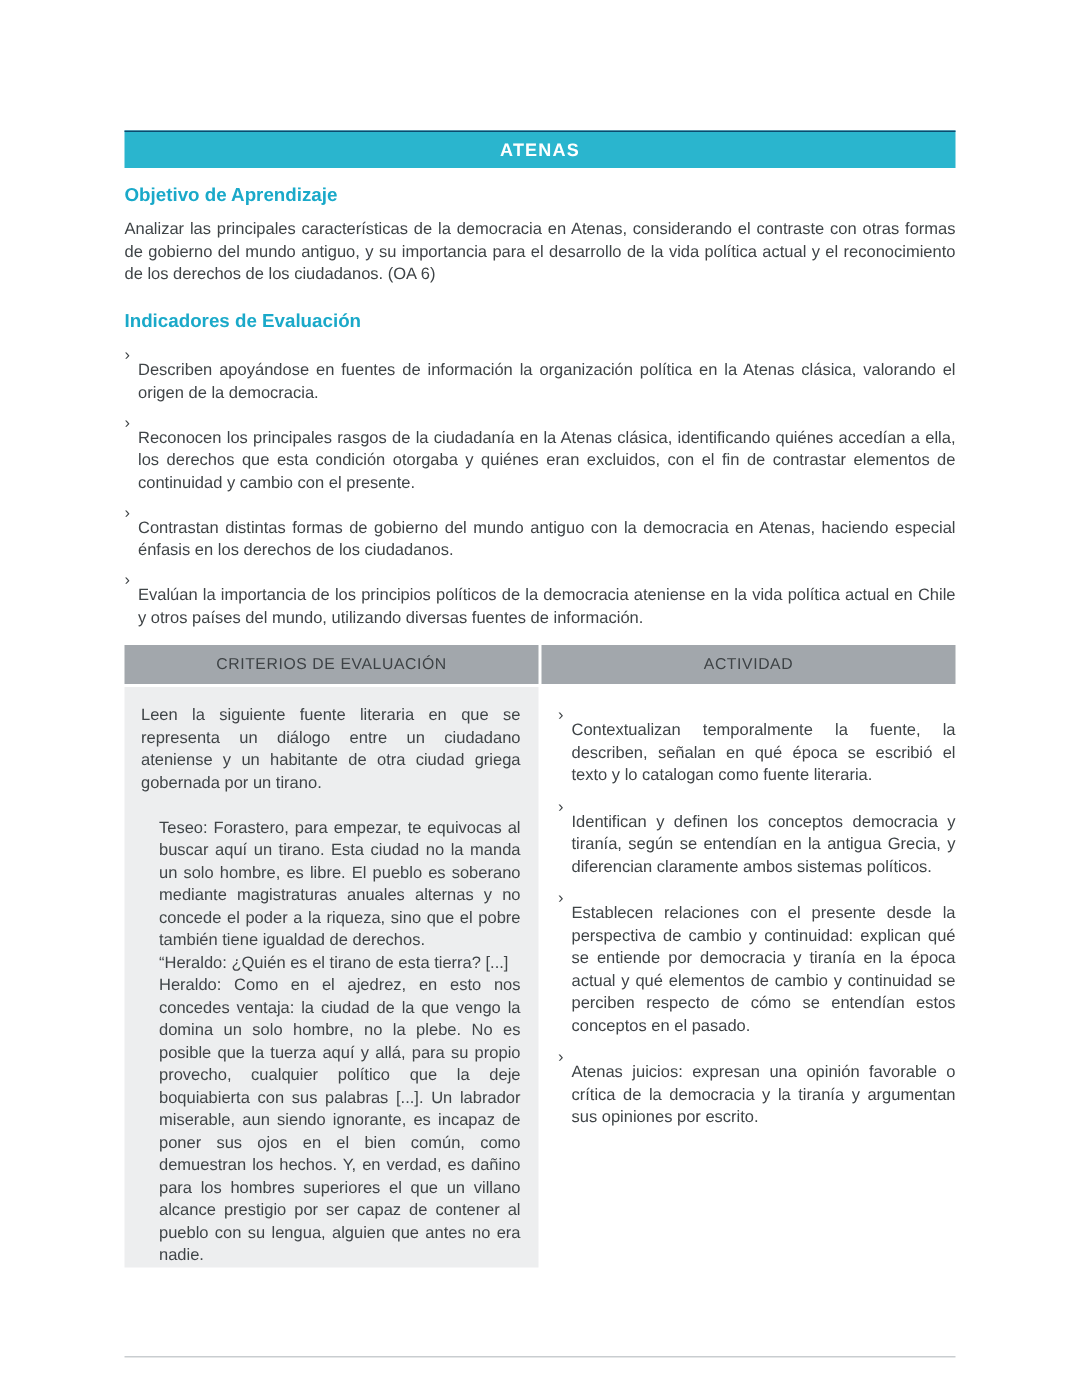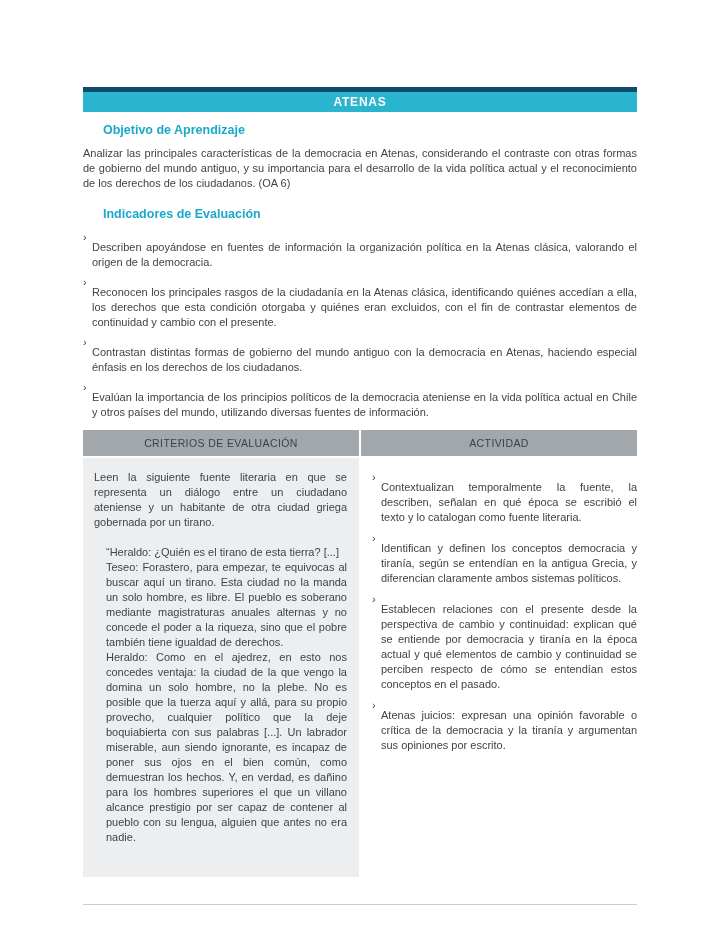--- a/index.html
+++ b/index.html
@@ -7,44 +7,44 @@
   body {
     width: 720px; height: 932px;
     font-family: "Liberation Sans", sans-serif;
     color: var(--text, #3f4447);
   }
   .page { position: relative; width: 720px; height: 932px; padding: 0 83px; overflow: hidden; }
 
   .banner {
     margin-top: 87px; height: 25px;
     background: var(--accent, #2ab5ce);
-    border-top: 5px solid #0c4a6e;
+    border-top: 1px solid #0c4a6e;
     display: flex; align-items: center; justify-content: center;
   }
   .banner-title { color: #ffffff; font-size: 12px; font-weight: bold; letter-spacing: .8px; }
 
-  .sec-heading { color: var(--heading, #1aa9c9); font-size: 12.5px; font-weight: bold; margin-top: 11px; margin-bottom: 9px; margin-left: 20px; }
+  .sec-heading { color: var(--heading, #1aa9c9); font-size: 12.5px; font-weight: bold; margin-top: 11px; margin-bottom: 9px; }
   .sec-heading.mt-lg { margin-top: 16px; }
 
   .body-text { font-size: 11px; line-height: 15px; text-align: justify; }
   .bold { font-weight: normal; }
 
   .bullets { margin-top: 2px; }
   .bullet { display: flex; font-size: 11px; line-height: 15px; margin-bottom: 5px; }
   .bullet .marker { flex: 0 0 9px; }
   .bullet .bullet-text { flex: 1; text-align: justify; margin-top: 10px; }
 
   .eval-table { margin-top: 10px; display: grid; grid-template-columns: 1fr 1fr; gap: 2px; }
   .th {
     background: var(--table-header-bg, #a2a7ac);
     height: 26px; display: flex; align-items: center; justify-content: center;
     font-size: 10.5px; letter-spacing: .4px; color: #3d4245;
   }
   .cell { font-size: 11px; line-height: 15px; }
-  .cell-activity { background: var(--cell-bg, #ededee); padding: 12px 12px 32px 11px; }
+  .cell-activity { background: var(--cell-bg, #ededee); padding: 12px 12px 0 11px; }
   .cell-criteria { background: #ffffff; padding: 12px 0 12px 11px; }
   .intro { text-align: justify; }
   .texto-block { margin: 15px 0 0 12px; }
   .texto-label { font-weight: bold; }
   .quote-para { text-align: justify; }
   .cell-criteria .bullet { margin-bottom: 6px; }
 
   .footer-rule { position: absolute; left: 83px; right: 83px; bottom: 27px; border-top: 1px solid #c9cdd0; }
 </style>
 </head>
@@ -81,22 +81,22 @@
     </div>
   </div>
 
   <div class="eval-table">
     <div class="th">CRITERIOS DE EVALUACIÓN</div>
     <div class="th">ACTIVIDAD</div>
 
     <div class="cell cell-activity">
       <p class="intro">Leen la siguiente fuente literaria en que se representa un diálogo entre un ciudadano ateniense y un habitante de otra ciudad griega gobernada por un tirano.</p>
       <div class="texto-block">
+        <div class="quote-para">Teseo: Forastero, para empezar, te equivocas al buscar aquí un tirano. Esta ciudad no la manda un solo hombre, es libre. El pueblo es soberano mediante magistraturas anuales alternas y no concede el poder a la riqueza, sino que el pobre también tiene igualdad de derechos.</div>
         <div class="quote-para">“Heraldo: ¿Quién es el tirano de esta tierra? [...]</div>
-        <div class="quote-para">Teseo: Forastero, para empezar, te equivocas al buscar aquí un tirano. Esta ciudad no la manda un solo hombre, es libre. El pueblo es soberano mediante magistraturas anuales alternas y no concede el poder a la riqueza, sino que el pobre también tiene igualdad de derechos.</div>
         <div class="quote-para">Heraldo: Como en el ajedrez, en esto nos concedes ventaja: la ciudad de la que vengo la domina un solo hombre, no la plebe. No es posible que la tuerza aquí y allá, para su propio provecho, cualquier político que la deje boquiabierta con sus palabras [...]. Un labrador miserable, aun siendo ignorante, es incapaz de poner sus ojos en el bien común, como demuestran los hechos. Y, en verdad, es dañino para los hombres superiores el que un villano alcance prestigio por ser capaz de contener al pueblo con su lengua, alguien que antes no era nadie.</div>
       </div>
     </div>
 
     <div class="cell cell-criteria">
       <div class="bullet">
         <span class="marker">›</span>
         <span class="bullet-text">Contextualizan temporalmente la fuente, la describen, señalan en qué época se escribió el texto y lo catalogan como fuente literaria.</span>
       </div>
       <div class="bullet">

